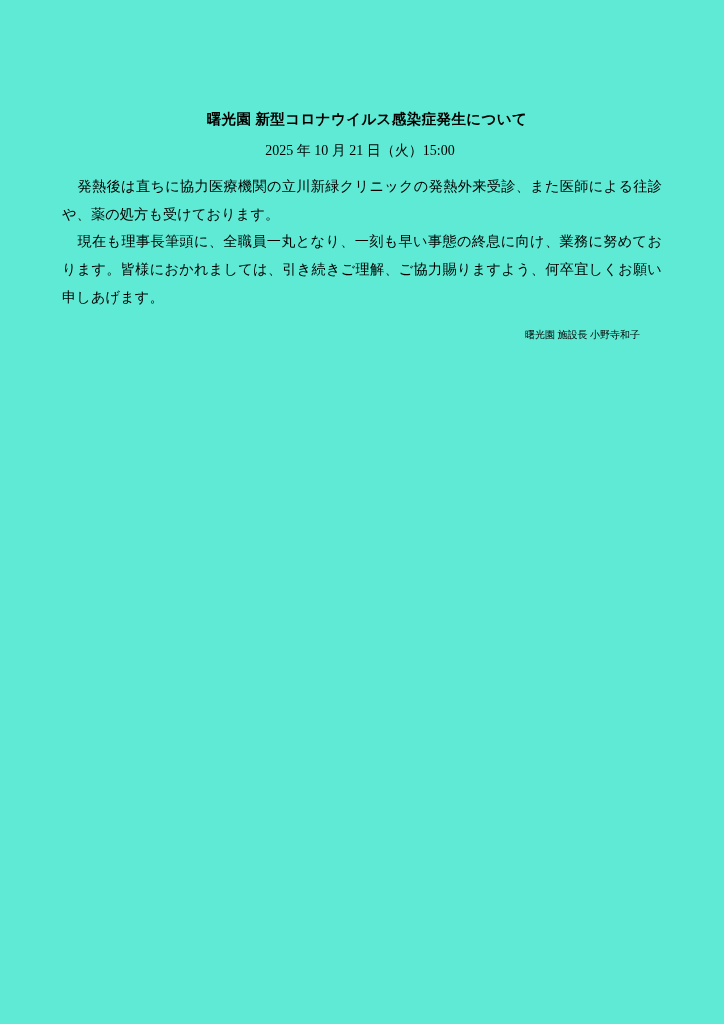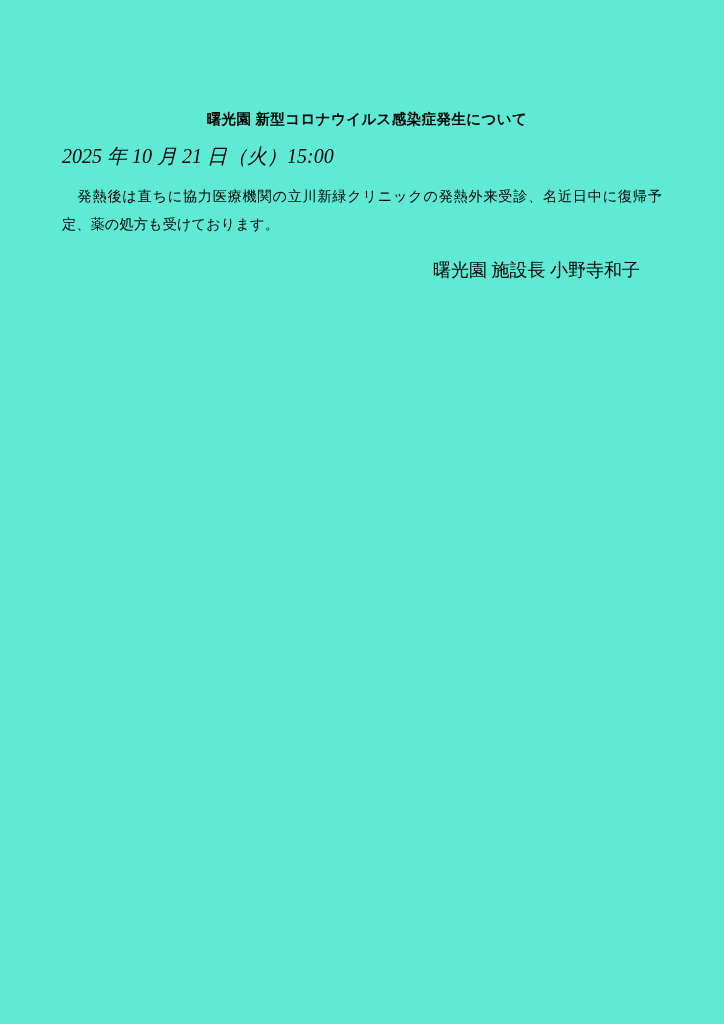--- a/index.html
+++ b/index.html
@@ -23,60 +23,60 @@
   }
   .doc-title {
     text-align: center;
     font-size: 14.5px;
     letter-spacing: 0.4px;
     margin: 0 0 8px 0;
     padding-left: 10px;
     line-height: 1.6;
   }
   .doc-date {
-    text-align: left;
-    font-size: 20px;
+    text-align: center;
+    font-size: 14px;
     margin: 0 0 10px 0;
     padding-right: 4px;
     line-height: 1.7;
-    font-style: italic;
   }
   p.para {
     font-size: 14.2px;
     line-height: 1.95;
     margin: 0 0 0 0;
     text-align: justify;
     text-justify: inter-ideograph;
     letter-spacing: 0.1px;
   }
   p.indent {
     text-indent: 1.1em;
   }
   .red {
     color: #e8000a;
   }
   .sign {
     text-align: right;
-    font-size: 18px;
+    font-size: 10px;
     margin-top: 14px;
     padding-right: 22px;
     line-height: 1.9;
   }
 </style>
 </head>
 <body>
 
 <div class="page">
 
   <h1 class="doc-title">曙光園 新型コロナウイルス感染症発生について</h1>
 
   <div class="doc-date">2025 年 10 月 21 日（火）15:00</div>
 
 
 
 
 
-  <p class="para indent">発熱後は直ちに協力医療機関の立川新緑クリニックの発熱外来受診、名近日中に復帰予定、薬の処方も受けております。</p>
+  <p class="para indent">発熱後は直ちに協力医療機関の立川新緑クリニックの発熱外来受診、また医師による往診や、薬の処方も受けております。</p>
 
+  <p class="para indent">現在も理事長筆頭に、全職員一丸となり、一刻も早い事態の終息に向け、業務に努めております。皆様におかれましては、引き続きご理解、ご協力賜りますよう、何卒宜しくお願い申しあげます。</p>
 
   <div class="sign">曙光園 施設長 小野寺和子</div>
 
 </div>
 
 </body></html>

